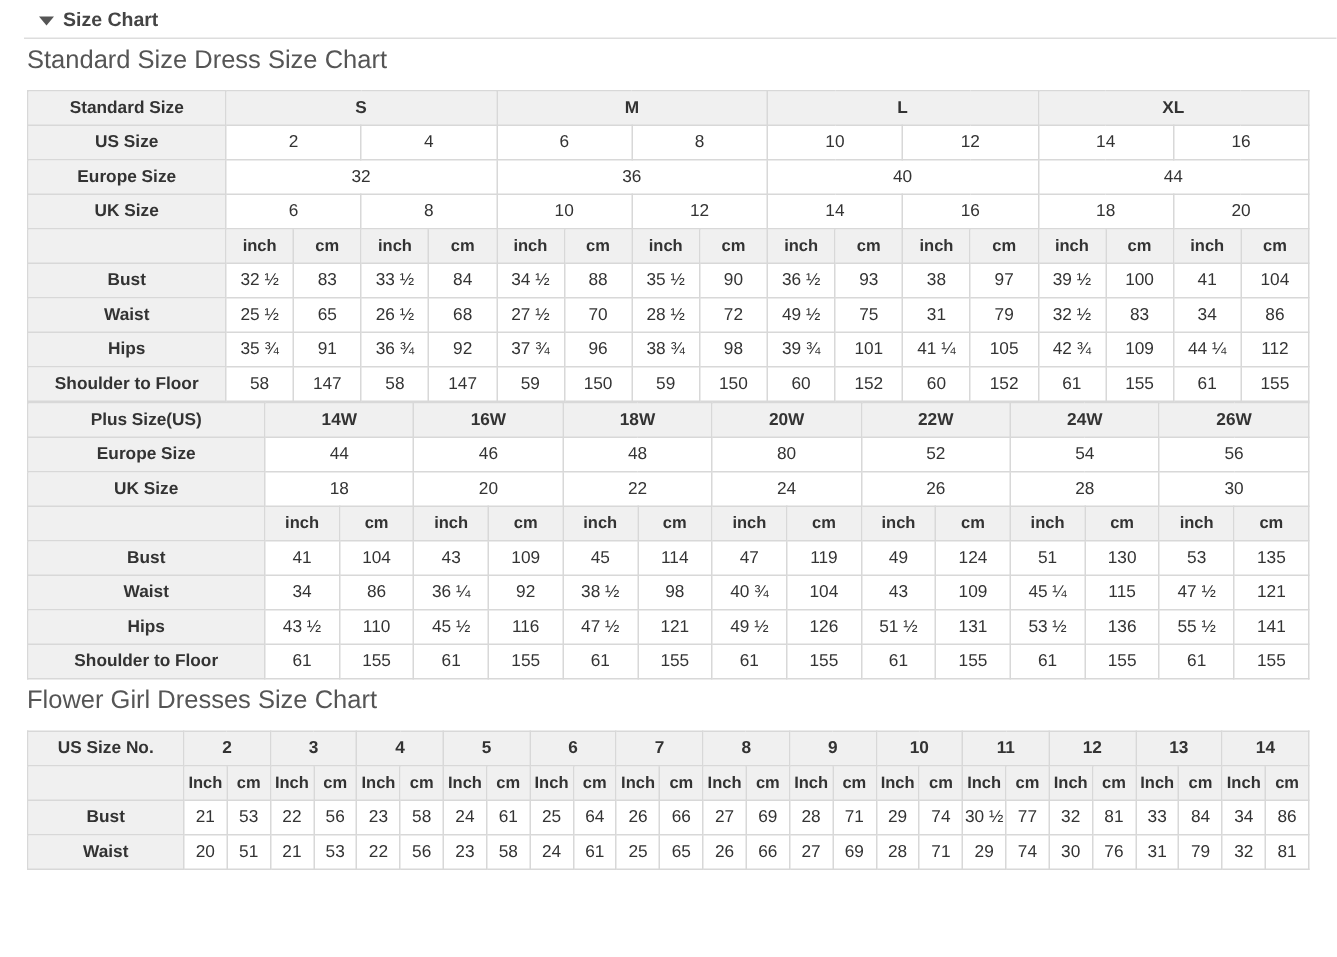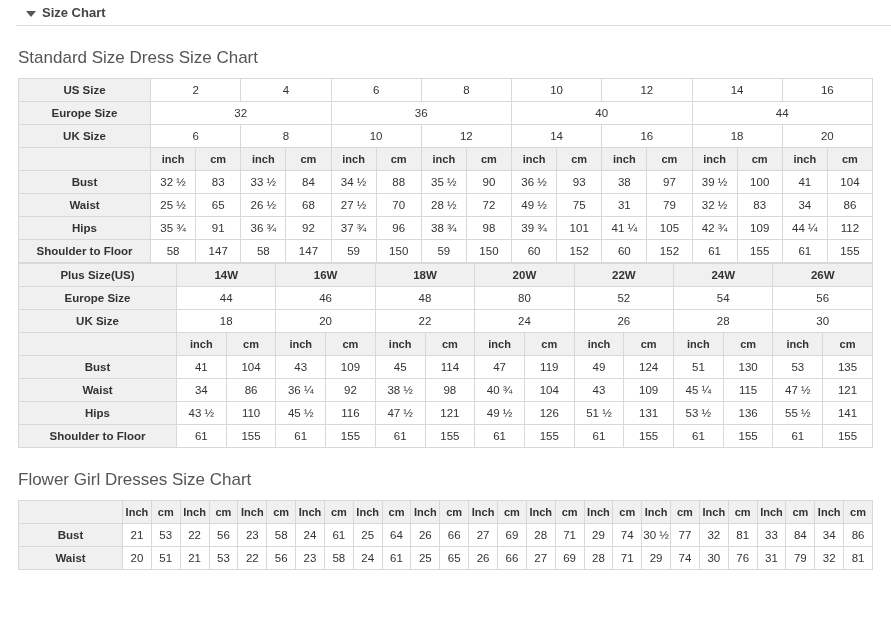--- a/index.html
+++ b/index.html
@@ -46,21 +46,21 @@
     font-weight: bold;
     color: #444444;
   }
   .content {
     padding: 0 18px;
   }
   h2.section-title {
     font-size: 17px;
     font-weight: normal;
     color: #555555;
-    margin: 22px 0 10px 0;
+    margin: 4px 0 10px 0;
   }
   table.sizechart {
     border-collapse: collapse;
     width: 855px;
     table-layout: fixed;
   }
   table.sizechart th,
   table.sizechart td {
     border: 1px solid #d8d8d8;
     text-align: center;
@@ -106,20 +106,27 @@
 
   <div class="content">
 
     <h2 class="section-title">Standard Size Dress Size Chart</h2>
     <table class="sizechart">
       <colgroup>
         <col class="std-label">
         <col span="16">
       </colgroup>
       <tbody>
+        <tr class="rowheight">
+          <th>Standard Size</th>
+          <th colspan="4">S</th>
+          <th colspan="4">M</th>
+          <th colspan="4">L</th>
+          <th colspan="4">XL</th>
+        </tr>
         <tr class="rowheight">
           <td class="rowlabel">US Size</td>
           <td class="val" colspan="2">2</td>
           <td class="val" colspan="2">4</td>
           <td class="val" colspan="2">6</td>
           <td class="val" colspan="2">8</td>
           <td class="val" colspan="2">10</td>
           <td class="val" colspan="2">12</td>
           <td class="val" colspan="2">14</td>
           <td class="val" colspan="2">16</td>
@@ -364,20 +371,36 @@
       </tbody>
     </table>
 
     <h2 class="section-title">Flower Girl Dresses Size Chart</h2>
     <table class="sizechart">
       <colgroup>
         <col class="fg-label">
         <col span="26">
       </colgroup>
       <tbody>
+        <tr class="rowheight">
+          <th>US Size No.</th>
+          <th colspan="2">2</th>
+          <th colspan="2">3</th>
+          <th colspan="2">4</th>
+          <th colspan="2">5</th>
+          <th colspan="2">6</th>
+          <th colspan="2">7</th>
+          <th colspan="2">8</th>
+          <th colspan="2">9</th>
+          <th colspan="2">10</th>
+          <th colspan="2">11</th>
+          <th colspan="2">12</th>
+          <th colspan="2">13</th>
+          <th colspan="2">14</th>
+        </tr>
         <tr class="rowheight">
           <td class="rowlabel"></td>
           <td class="unit">Inch</td>
           <td class="unit">cm</td>
           <td class="unit">Inch</td>
           <td class="unit">cm</td>
           <td class="unit">Inch</td>
           <td class="unit">cm</td>
           <td class="unit">Inch</td>
           <td class="unit">cm</td>

